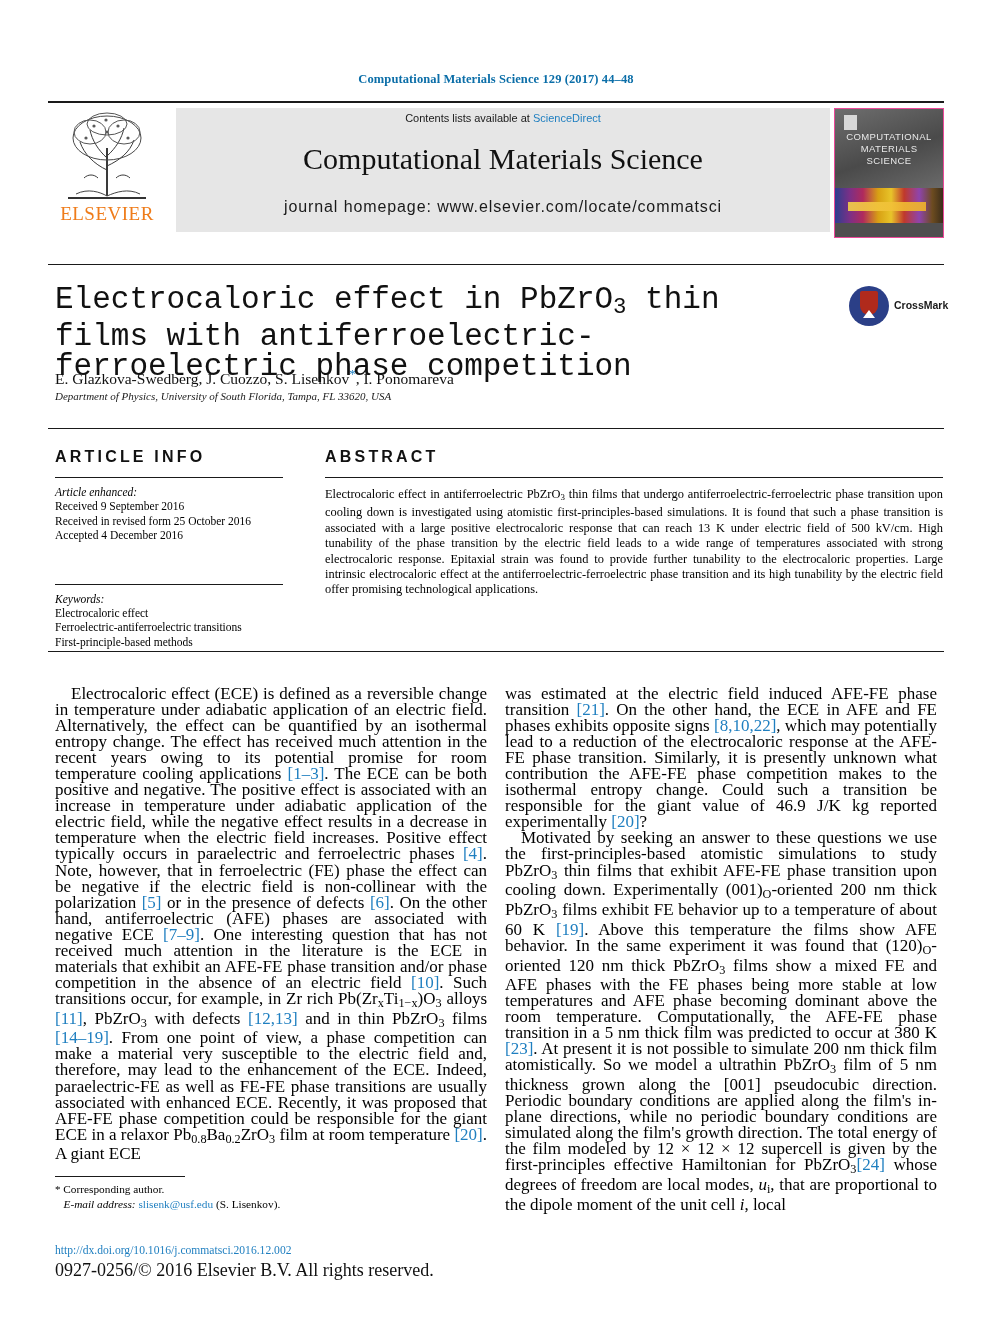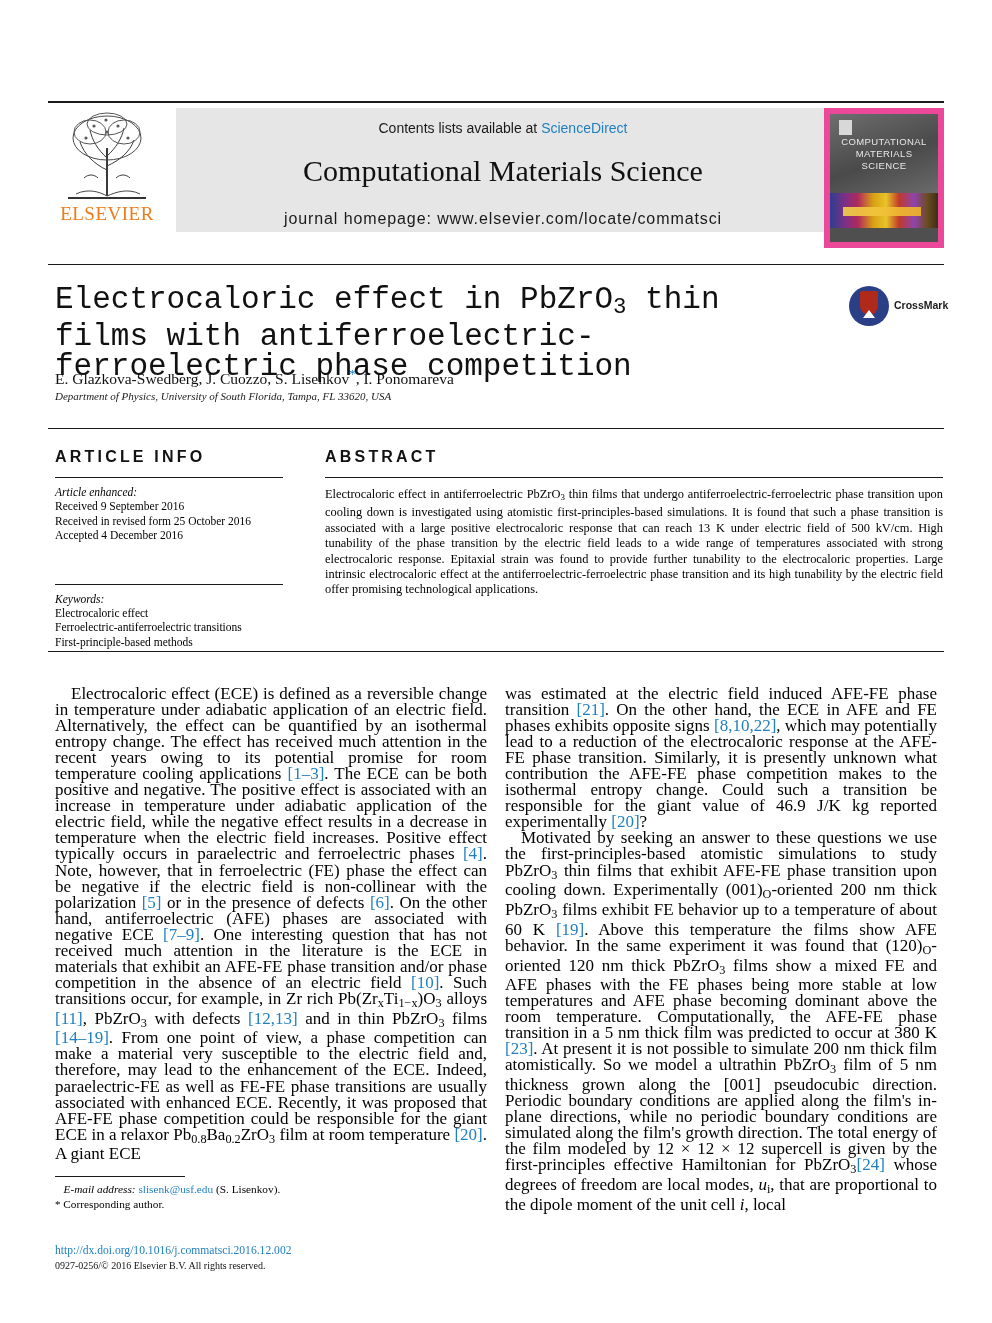--- a/index.html
+++ b/index.html
@@ -76,22 +76,22 @@
     position: absolute;
     left: 128px;
     top: 0;
     width: 654px;
     height: 124px;
     background: #e6e6e6;
   }
   .contents-line {
     text-align: center;
     font-family: "Liberation Sans", sans-serif;
-    font-size: 14px;
-    padding-top: 12px;
+    font-size: 11px;
+    padding-top: 4px;
     color: #1a1a1a;
   }
   .contents-line .sd {
     color: #1f7fc0;
   }
   .journal-name {
     text-align: center;
     font-family: "Liberation Serif", serif;
     font-size: 30px;
     margin-top: 18px;
@@ -105,21 +105,21 @@
     letter-spacing: .9px;
     color: #1a1a1a;
   }
   .cover-thumb {
     position: absolute;
     right: 0;
     top: 0;
     width: 108px;
     height: 128px;
     background: #5a5a5a;
-    border: 6px solid #ec4899;
+    border: 1px solid #ec4899;
     overflow: hidden;
   }
   .cover-top {
     position: absolute;
     left: 0; top: 0; right: 0;
     height: 62%;
     background: linear-gradient(160deg, #6e6e6e 0%, #4a4a4a 55%, #6a6a6a 100%);
   }
   .cover-elsevier-mark {
     position: absolute;
@@ -360,30 +360,31 @@
     top: 1244px;
     font-family: "Liberation Serif", serif;
     font-size: 11.6px;
     color: #1f7fc0;
   }
   .footer-issn {
     position: absolute;
     left: 55px;
     top: 1260px;
     font-family: "Liberation Serif", serif;
-    font-size: 10px;
+    font-size: 18px;
     color: #111;
   }
   sub { font-size: .72em; vertical-align: -0.22em; }
 </style>
 </head>
 <body>
 
 <div class="page">
 
+  <div class="running-head">Computational Materials Science 129 (2017) 44–48</div>
 
   <div class="masthead">
     <div class="masthead-inner">
 
       <div class="elsevier-logo">
         <svg class="elsevier-tree" viewBox="0 0 106 96">
           <g stroke="#3a3a3a" stroke-width="1" fill="none">
             <path d="M53 88 L53 40" stroke-width="2"></path>
             <path d="M53 62 C40 56 30 46 26 34"></path>
             <path d="M53 58 C66 52 76 44 80 32"></path>
@@ -482,20 +483,20 @@
     <p class="indent"><span>Electrocaloric effect (ECE) is defined as a reversible change in temperature under adiabatic application of an electric field. Alternatively, the effect can be quantified by an isothermal entropy change. The effect has received much attention in the recent years owing to its potential promise for room temperature cooling applications </span><span class="ref">[1–3]</span><span>. The ECE can be both positive and negative. The positive effect is associated with an increase in temperature under adiabatic application of the electric field, while the negative effect results in a decrease in temperature when the electric field increases. Positive effect typically occurs in paraelectric and ferroelectric phases </span><span class="ref">[4]</span><span>. Note, however, that in ferroelectric (FE) phase the effect can be negative if the electric field is non-collinear with the polarization </span><span class="ref">[5]</span><span> or in the presence of defects </span><span class="ref">[6]</span><span>. On the other hand, antiferroelectric (AFE) phases are associated with negative ECE </span><span class="ref">[7–9]</span><span>. One interesting question that has not received much attention in the literature is the ECE in materials that exhibit an AFE-FE phase transition and/or phase competition in the absence of an electric field </span><span class="ref">[10]</span><span>. Such transitions occur, for example, in Zr rich Pb(Zr</span><sub>x</sub><span>Ti</span><sub>1−x</sub><span>)O</span><sub>3</sub><span> alloys </span><span class="ref">[11]</span><span>, PbZrO</span><sub>3</sub><span> with defects </span><span class="ref">[12,13]</span><span> and in thin PbZrO</span><sub>3</sub><span> films </span><span class="ref">[14–19]</span><span>. From one point of view, a phase competition can make a material very susceptible to the electric field and, therefore, may lead to the enhancement of the ECE. Indeed, paraelectric-FE as well as FE-FE phase transitions are usually associated with enhanced ECE. Recently, it was proposed that AFE-FE phase competition could be responsible for the giant ECE in a relaxor Pb</span><sub>0.8</sub><span>Ba</span><sub>0.2</sub><span>ZrO</span><sub>3</sub><span> film at room temperature </span><span class="ref">[20]</span><span>. A giant ECE</span></p>
   </div>
 
   <div class="body-col col-right">
     <p><span>was estimated at the electric field induced AFE-FE phase transition </span><span class="ref">[21]</span><span>. On the other hand, the ECE in AFE and FE phases exhibits opposite signs </span><span class="ref">[8,10,22]</span><span>, which may potentially lead to a reduction of the electrocaloric response at the AFE-FE phase transition. Similarly, it is presently unknown what contribution the AFE-FE phase competition makes to the isothermal entropy change. Could such a transition be responsible for the giant value of 46.9 J/K kg reported experimentally </span><span class="ref">[20]</span><span>?</span></p>
     <p class="indent"><span>Motivated by seeking an answer to these questions we use the first-principles-based atomistic simulations to study PbZrO</span><sub>3</sub><span> thin films that exhibit AFE-FE phase transition upon cooling down. Experimentally (001)</span><sub>O</sub><span>-oriented 200 nm thick PbZrO</span><sub>3</sub><span> films exhibit FE behavior up to a temperature of about 60 K </span><span class="ref">[19]</span><span>. Above this temperature the films show AFE behavior. In the same experiment it was found that (120)</span><sub>O</sub><span>-oriented 120 nm thick PbZrO</span><sub>3</sub><span> films show a mixed FE and AFE phases with the FE phases being more stable at low temperatures and AFE phase becoming dominant above the room temperature. Computationally, the AFE-FE phase transition in a 5 nm thick film was predicted to occur at 380 K </span><span class="ref">[23]</span><span>. At present it is not possible to simulate 200 nm thick film atomistically. So we model a ultrathin PbZrO</span><sub>3</sub><span> film of 5 nm thickness grown along the [001] pseudocubic direction. Periodic boundary conditions are applied along the film's in-plane directions, while no periodic boundary conditions are simulated along the film's growth direction. The total energy of the film modeled by 12 × 12 × 12 supercell is given by the first-principles effective Hamiltonian for PbZrO</span><sub>3</sub><span class="ref">[24]</span><span> whose degrees of freedom are local modes, </span><i>u</i><sub>i</sub><span>, that are proportional to the dipole moment of the unit cell </span><i>i</i><span>, local</span></p>
   </div>
 
   <div class="footnote-rule"></div>
   <div class="footnote">
+    <div><span class="fstar">*</span><span> Corresponding author.</span></div>
     <div>&nbsp;&nbsp;&nbsp;<span class="email-label">E-mail address:</span> <span class="ref">slisenk@usf.edu</span><span> (S. Lisenkov).</span></div>
-    <div><span class="fstar">*</span><span> Corresponding author.</span></div>
   </div>
 
   <div class="footer-doi">http://dx.doi.org/10.1016/j.commatsci.2016.12.002</div>
   <div class="footer-issn">0927-0256/© 2016 Elsevier B.V. All rights reserved.</div>
 
 </div>
 
 </body></html>

